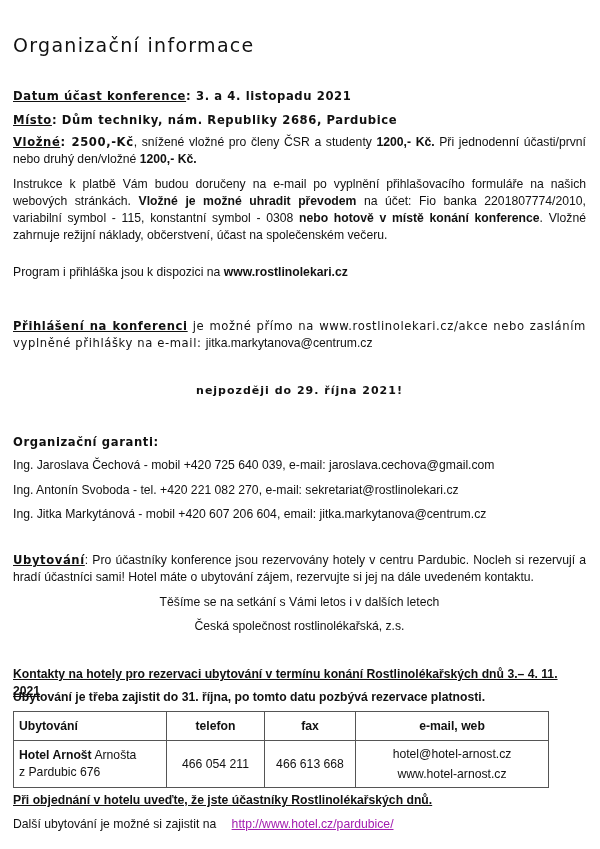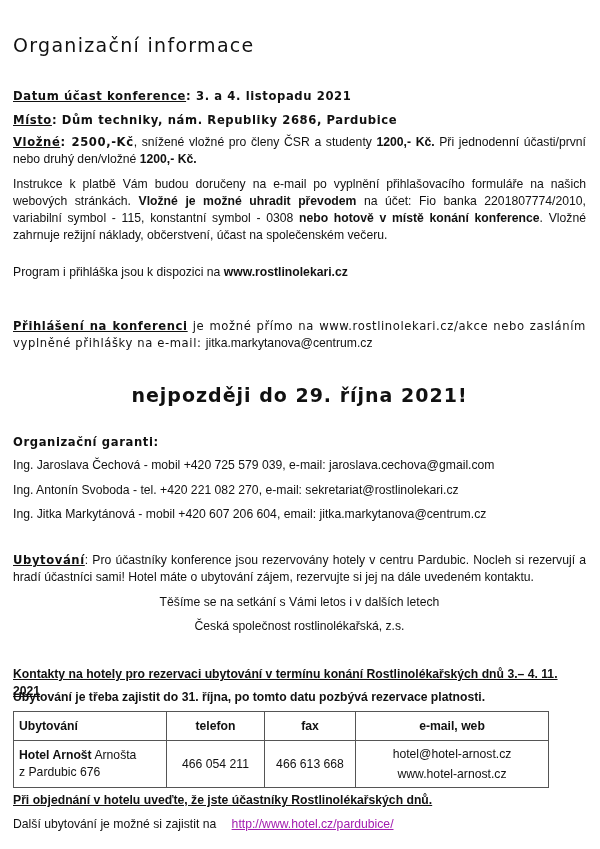--- a/index.html
+++ b/index.html
@@ -7,21 +7,21 @@
          font-family: "Liberation Sans", "DejaVu Sans", sans-serif; color: #111; }
   .page { position: absolute; left: 13px; top: 0; width: 573px; }
   .abs { position: absolute; left: 0; width: 573px; }
   .title { top: 34px; font-size: 19px; font-weight: normal; letter-spacing: 1.3px; font-family: "DejaVu Sans", sans-serif; }
   .line { font-size: 12.2px; line-height: 17px; }
   .wide { letter-spacing: 0.6px; font-family: "DejaVu Sans", sans-serif; font-size: 11.6px; }
   .justify { text-align: justify; }
   .center { text-align: center; }
   .u { text-decoration: underline; }
   b { font-weight: bold; }
-  .deadline { font-size: 19px; font-weight: bold; letter-spacing: 1px; font-family: "DejaVu Sans", sans-serif; }
+  .deadline { font-size: 11px; font-weight: bold; letter-spacing: 1px; font-family: "DejaVu Sans", sans-serif; }
   a.link { color: #a21caf; text-decoration: underline; margin-left: 12px; }
   table.hotels { position: absolute; left: 0; top: 711px; width: 536px; border-collapse: collapse; font-size: 12.2px; }
   table.hotels td, table.hotels th { border: 1px solid #555; padding: 3px 5px; vertical-align: middle; }
   table.hotels th { font-weight: bold; height: 22px; }
   table.hotels th.left { text-align: left; }
   table.hotels td.center, table.hotels th.center { text-align: center; }
   .cellline { line-height: 20px; }
 </style>
 </head>
 <body>
@@ -50,21 +50,21 @@
     <span>Program i přihláška jsou k dispozici na </span><b>www.rostlinolekari.cz</b>
   </div>
 
   <div class="abs line justify wide" style="top:318px;">
     <span class="u" style="font-weight:bold;">Přihlášení na konferenci</span><span> je možné přímo na www.rostlinolekari.cz/akce nebo zasláním vyplněné přihlášky na e-mail: </span><span style="font-family:'Liberation Sans',sans-serif;letter-spacing:0;font-size:12.2px;">jitka.markytanova@centrum.cz</span>
   </div>
 
   <div class="abs center deadline" style="top:384px;">nejpozději do 29. října 2021!</div>
 
   <div class="abs line wide" style="top:434px;font-weight:bold;">Organizační garanti:</div>
-  <div class="abs line" style="top:457px;">Ing. Jaroslava Čechová - mobil +420 725 579 039, e-mail: jaroslava.cechova@gmail.com</div>
+  <div class="abs line" style="top:457px;">Ing. Jaroslava Čechová - mobil +420 725 640 039, e-mail: jaroslava.cechova@gmail.com</div>
   <div class="abs line" style="top:482px;">Ing. Antonín Svoboda - tel. +420 221 082 270, e-mail: sekretariat@rostlinolekari.cz</div>
   <div class="abs line" style="top:506px;">Ing. Jitka Markytánová - mobil +420 607 206 604, email: jitka.markytanova@centrum.cz</div>
 
   <div class="abs line justify" style="top:552px;">
     <span class="u wide" style="font-weight:bold;">Ubytování</span><span>: Pro účastníky konference jsou rezervovány hotely v centru Pardubic. Nocleh si rezervují a hradí účastníci sami! Hotel máte o ubytování zájem, rezervujte si jej na dále uvedeném kontaktu.</span>
   </div>
 
   <div class="abs line center" style="top:594px;">Těšíme se na setkání s Vámi letos i v dalších letech</div>
   <div class="abs line center" style="top:618px;">Česká společnost rostlinolékařská, z.s.</div>
 

